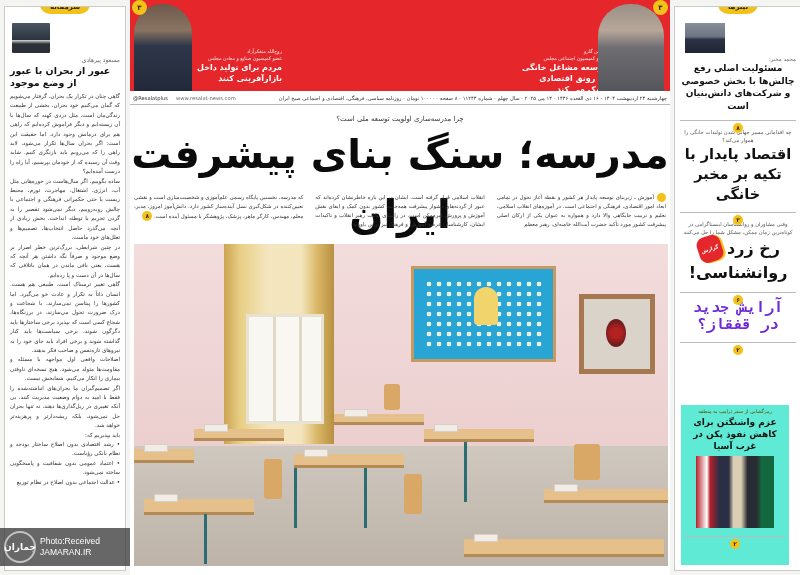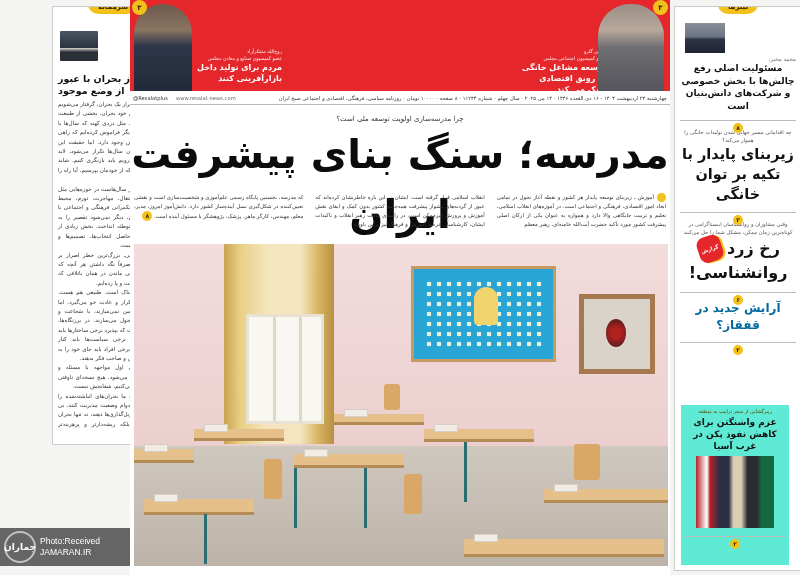--- a/index.html
+++ b/index.html
@@ -2,21 +2,21 @@
 <html><head>
 <meta charset="utf-8">
 <style>
   * { box-sizing: border-box; margin: 0; padding: 0; }
   html, body { width: 800px; height: 575px; overflow: hidden; background: #e9ecef; }
   body { font-family: "DejaVu Sans", sans-serif; position: relative; direction: rtl; }
 
   .page { position: absolute; left: 0; top: 0; width: 800px; height: 575px; background: #f4f5f3; }
 
   
-  .left-col { position: absolute; left: 4px; top: 6px; width: 122px; height: 439px; background: #fff; border: 1px solid #c9ccc9; padding: 12px 5px; overflow: hidden; margin-left: 48px; }
+  .left-col { position: absolute; left: 4px; top: 6px; width: 122px; height: 565px; background: #fff; border: 1px solid #c9ccc9; padding: 4px 5px; overflow: hidden; }
   .tag-pill { position: absolute; top: -6px; left: 50%; transform: translateX(-50%); background: #f3c21a; color: #3a2a00; font-size: 7px; font-weight: bold; padding: 2px 10px 3px; border-radius: 0 0 10px 10px; white-space: nowrap; }
   .left-photo { width: 38px; height: 30px; margin: 12px 0 0 auto; margin-right: 70px; background: linear-gradient(180deg,#4b5563 0%,#2b3440 55%,#e7e2da 56%,#2a2f38 70%); border-radius: 1px; }
   .left-author { font-size: 6px; color: #666; margin-top: 3px; text-align: right; }
   .left-title { font-family: "DejaVu Sans", sans-serif; font-weight: bold; font-size: 9.5px; line-height: 12px; color: #111; text-align: left; margin-top: 2px; }
   .left-body { font-size: 5.6px; line-height: 9.4px; color: #333; text-align: justify; margin-top: 3px; }
   .left-body p { margin-bottom: 0; }
 
   .watermark { position: absolute; left: 0; top: 528px; width: 140px; height: 38px; background: rgba(60,60,60,0.78); display: flex; align-items: center; direction: ltr; }
   .wm-logo { width: 32px; height: 32px; border-radius: 50%; border: 2px solid rgba(255,255,255,0.6); margin-left: 4px; display:flex; align-items:center; justify-content:center; color:#fff; font-size:9px; font-weight:bold; }
   .wm-text { color: #fff; font-family: "Liberation Sans", sans-serif; font-size: 8.5px; line-height: 11px; margin-left: 4px; }
@@ -66,21 +66,21 @@
   .right-col { position: absolute; left: 674px; top: 6px; width: 128px; height: 565px; background: #fff; border: 1px solid #c9ccc9; padding: 4px 5px; overflow: hidden; text-align: center; }
   .r-photo { width: 40px; height: 30px; margin: 12px auto 0 5px; background: linear-gradient(180deg,#8a8f98 0%, #6c7482 45%, #2d3345 55%, #1f2433 100%); }
   .r-author { font-size: 5.5px; color: #666; text-align: right; margin-top: 3px; }
   .r-title { font-weight: bold; font-size: 9px; line-height: 12.5px; color: #111; }
   .r-num { margin: 3px auto; position: relative; height: 10px; }
   .r-num:before { content:""; position:absolute; left:0; right:0; top:5px; height:1px; background:#bbb; }
   .r-num span { position:relative; display:inline-block; width:10px; height:10px; border-radius:50%; background:#f3c21a; color:#3a2a00; font-size:6px; font-weight:bold; line-height:10px; }
   .r-kicker { font-size: 5.3px; line-height: 8px; color: #555; }
   .r-big { font-weight: bold; font-size: 14.5px; line-height: 20px; color: #111; }
   .r-big2 { font-weight: bold; font-size: 16px; line-height: 22px; color: #111; }
-  .r-mid { font-weight: bold; font-size: 12px; line-height: 17px; color: #0369a1; }
+  .r-mid { font-weight: bold; font-size: 15px; line-height: 17px; color: #6d28d9; font-family: Liberation Mono, monospace; }
   .badge { display:inline-block; background:#e5262a; color:#fff; font-size:5px; font-weight:bold; padding:2px 3px; border-radius:8px; transform: rotate(-18deg); vertical-align: middle; margin-left:2px; box-shadow: 2px 1px 0 #f3c21a; }
   .yellow-box { position: absolute; left: 6px; top: 398px; width: 108px; height: 160px; background: #5eead4; padding: 3px; }
   .yellow-box .yk { font-size: 5px; color: #5a4a00; }
   .yellow-box .yt { font-weight: bold; font-size: 9px; line-height: 12px; color: #111; margin-top: 2px; }
   .yellow-photo { margin: 4px auto 0; width: 78px; height: 72px; background: linear-gradient(90deg,#b7202a 0%, #fff 14%, #b7202a 18%, #2b2f44 30%, #2b2f44 42%, #d9cdb3 48%, #d9cdb3 58%, #2a2c33 66%, #2a2c33 78%, #13683f 84%, #13683f 100%); }
 </style>
 </head>
 <body>
 
 <div class="page">
@@ -197,21 +197,21 @@
   </div>
 
   <div class="right-col">
     <div class="tag-pill">تیترها</div>
     <div class="r-photo"></div>
     <div class="r-author">محمد مخبر:</div>
     <div class="r-title">مسئولیت اصلی رفع چالش‌ها با بخش خصوصی و شرکت‌های دانش‌بنیان است</div>
     <div class="r-num"><span>۸</span></div>
 
     <div class="r-kicker">چه اقداماتی مسیر جهانی شدن تولیدات خانگی را هموار می‌کند؟</div>
-    <div class="r-big">زیربنای پایدار با تکیه بر توان خانگی</div>
+    <div class="r-big">اقتصاد پایدار با تکیه بر مخبر خانگی</div>
     <div class="r-num"><span>۳</span></div>
 
     <div class="r-kicker">وقتی مشاوران و روانشناسان اینستاگرامی در کوتاه‌ترین زمان ممکن، مشکل شما را حل می‌کنند</div>
     <div class="r-big2">
       <span>رخ زرد</span>
       <span class="badge">گزارش</span>
     </div>
     <div class="r-big2">روانشناسی!</div>
     <div class="r-num"><span>۶</span></div>
 

